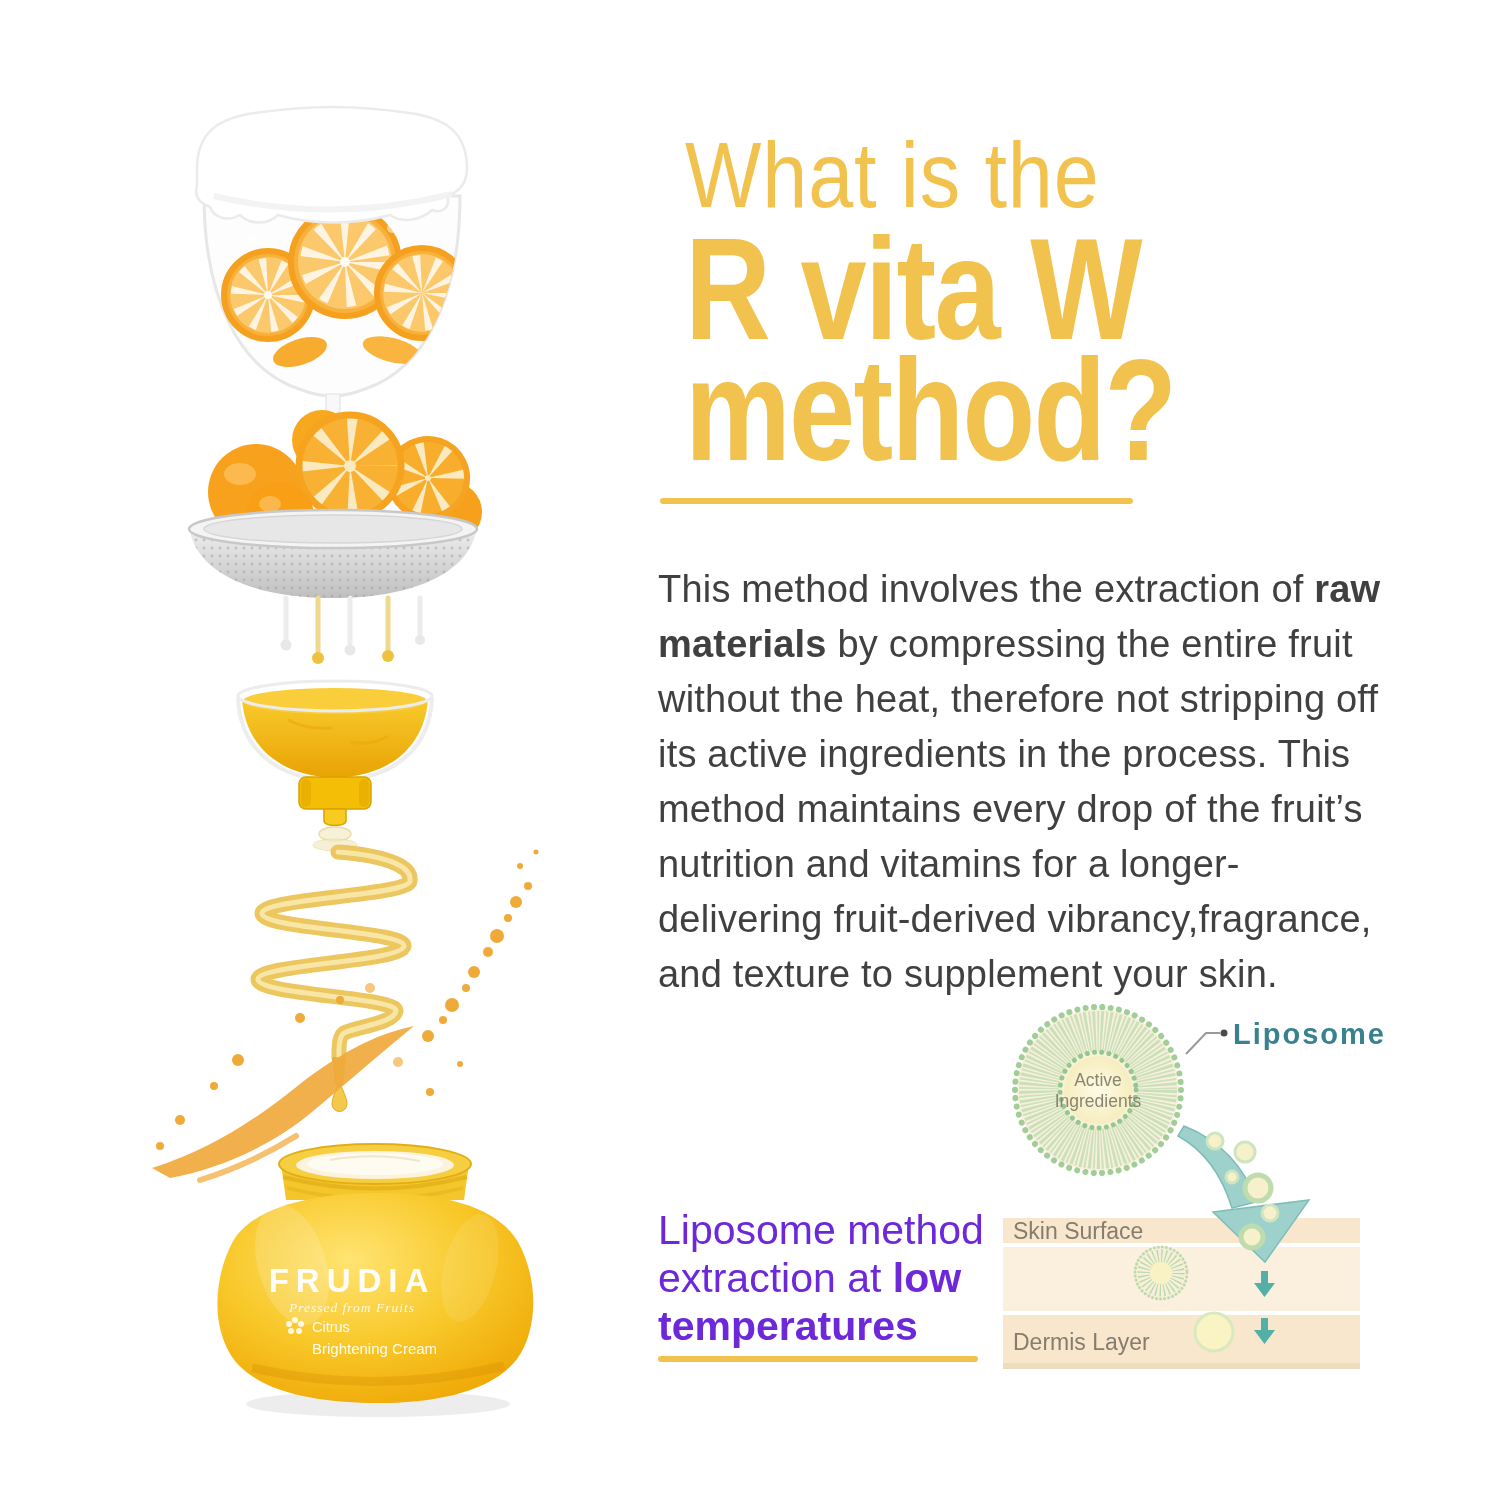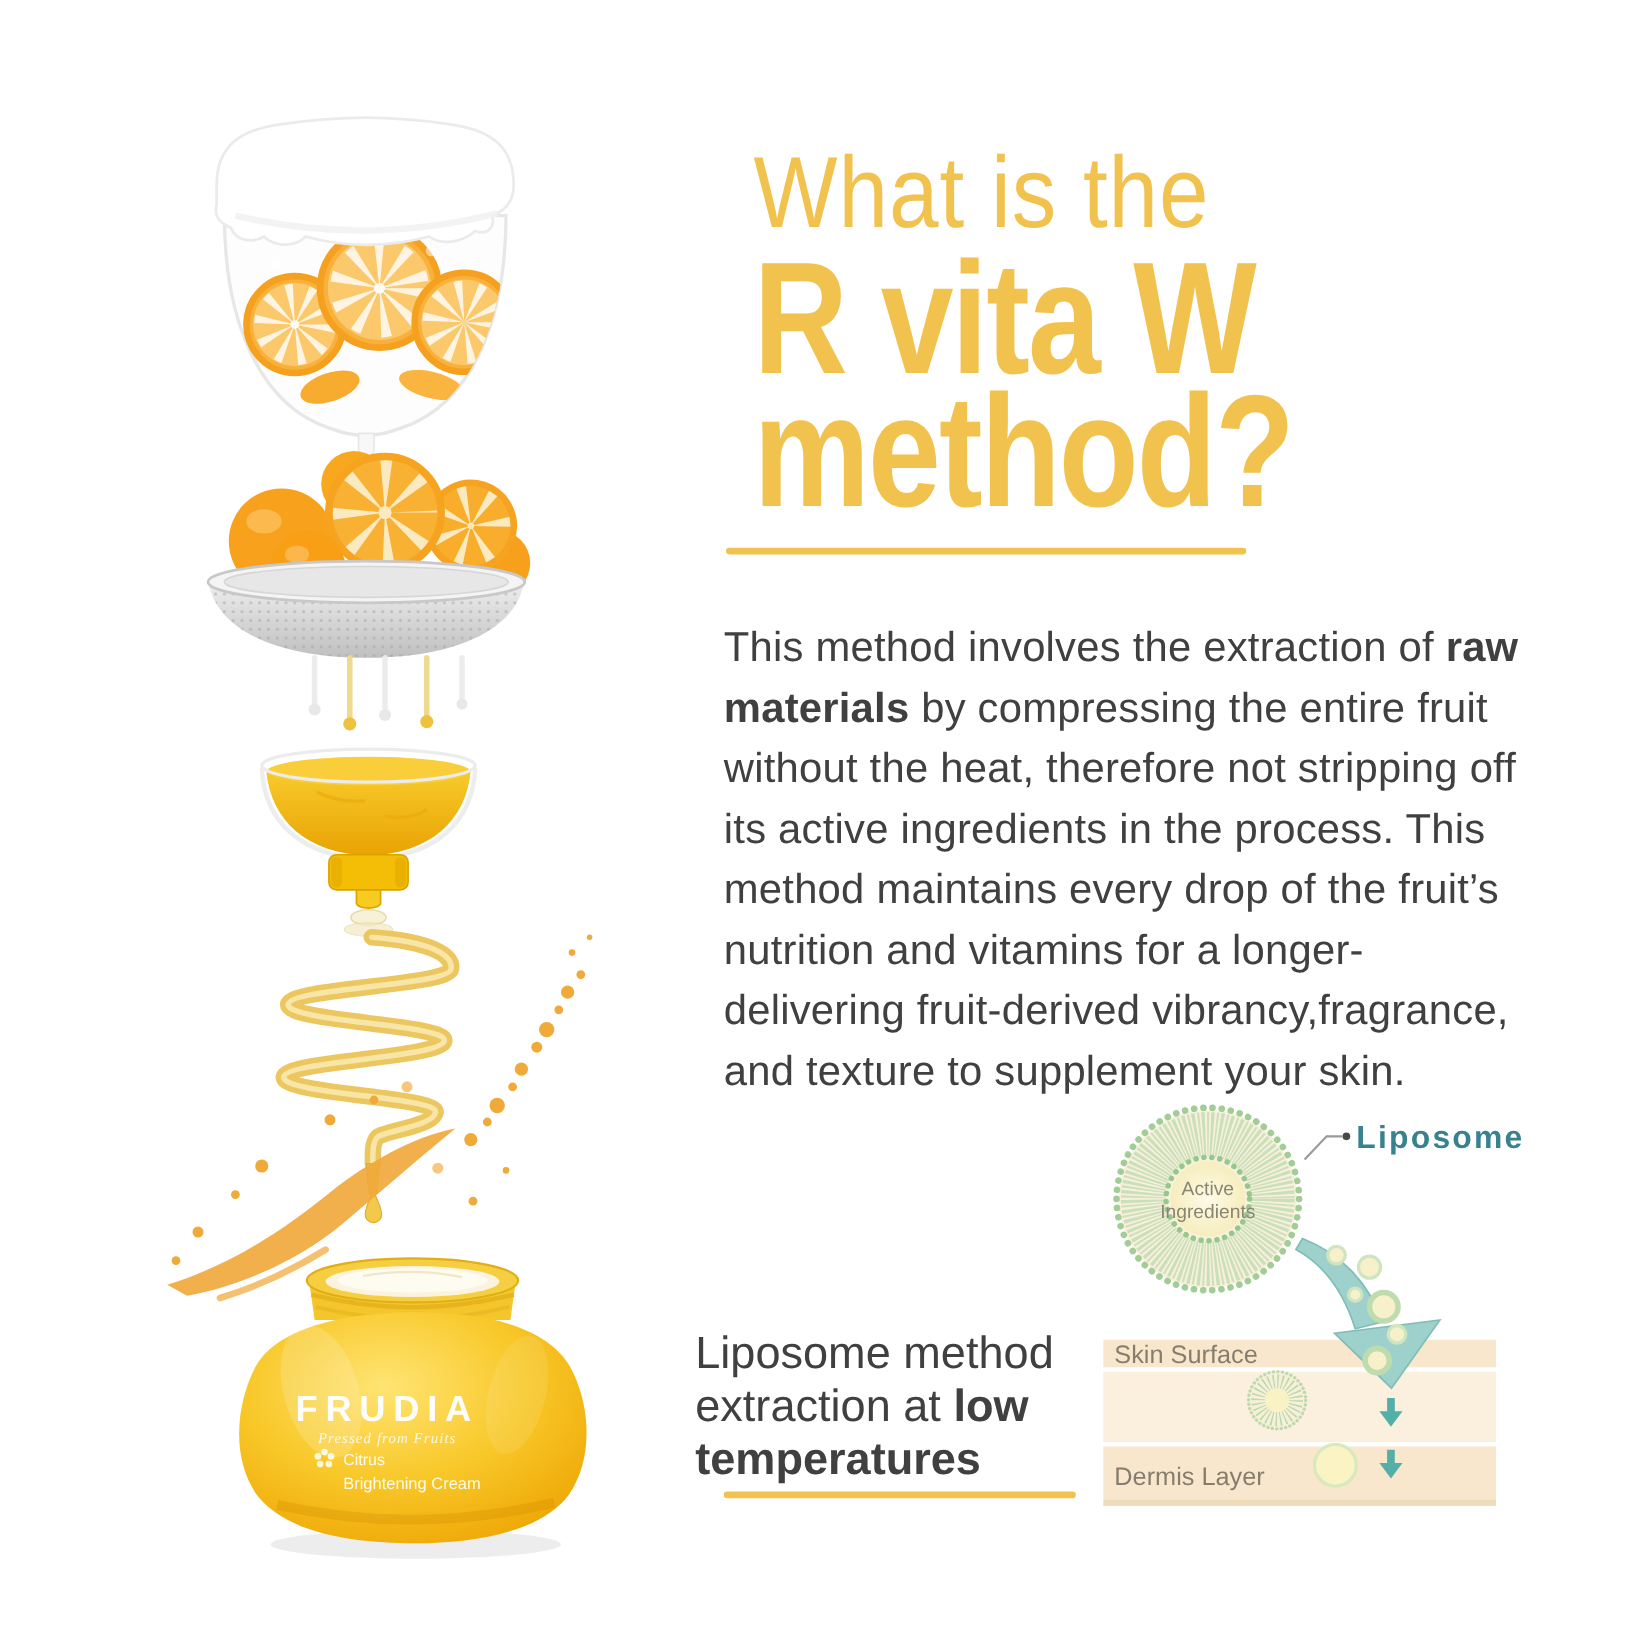--- a/index.html
+++ b/index.html
@@ -14,21 +14,21 @@
   .headline{position:absolute;left:658px;top:129px;width:560px;height:390px;color:#F2C24F;margin-left:27px;}
   .hl{position:absolute;left:0;white-space:nowrap;transform-origin:left top;line-height:1;}
   .hl1{top:0;font-size:92px;font-weight:400;transform:scaleX(.88);letter-spacing:1px;}
   .hl2{top:88px;font-size:145px;font-weight:700;letter-spacing:-2px;transform:scaleX(.82);}
   .hl3{top:209px;font-size:145px;font-weight:700;letter-spacing:-2px;transform:scaleX(.82);}
   .rule1{position:absolute;left:660px;top:498px;width:473px;height:6px;background:#F2C24F;border-radius:3px;}
   
   .para{position:absolute;left:658px;top:524px;width:745px;font-size:38px;line-height:55px;color:#404040;letter-spacing:.2px;}
   .para b{font-weight:700;}
   
-  .caption{position:absolute;left:632px;top:1206px;width:358px;font-size:41px;line-height:48px;color:#404040;}
+  .caption{position:absolute;left:658px;top:1206px;width:358px;font-size:41px;line-height:48px;color:#6d28d9;}
   .caption b{font-weight:700;}
   .rule2{position:absolute;left:658px;top:1356px;width:320px;height:6px;background:#F2C24F;border-radius:3px;}
   
   .illus{position:absolute;left:130px;top:95px;width:440px;height:1325px;}
   .diagram{position:absolute;left:988px;top:985px;width:482px;height:425px;}
   svg text{font-family:"Liberation Sans", sans-serif;}
   .script-text{font-family:"Liberation Serif", serif;font-style:italic;}
 </style>
 </head>
 <body>

